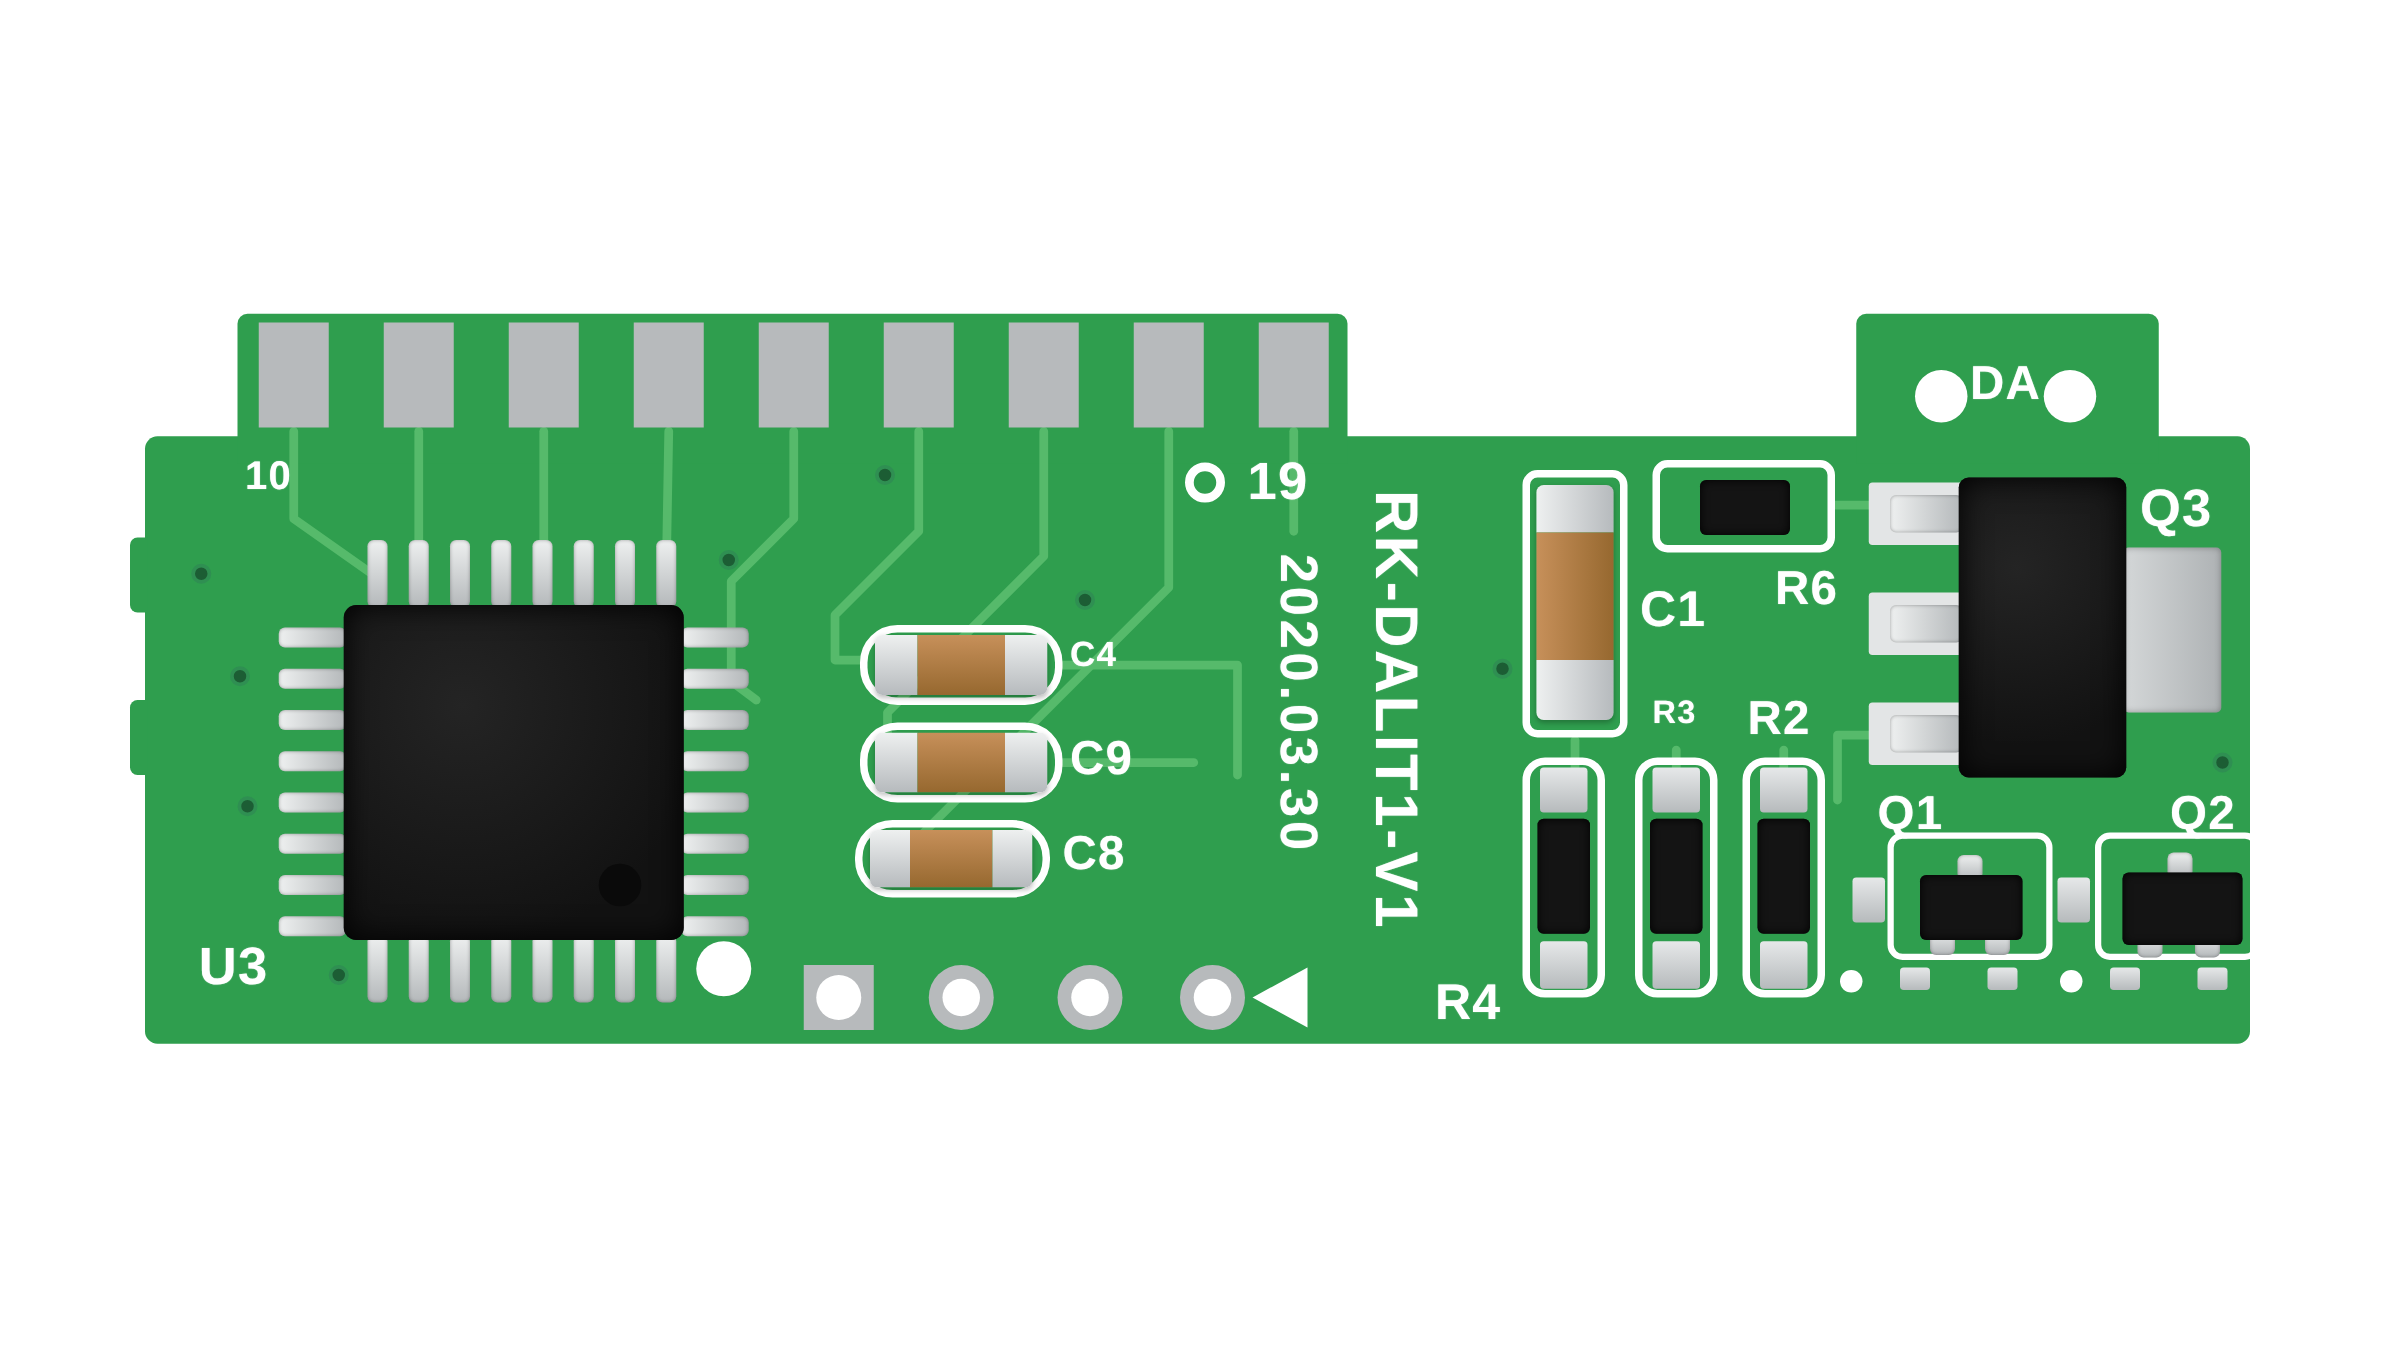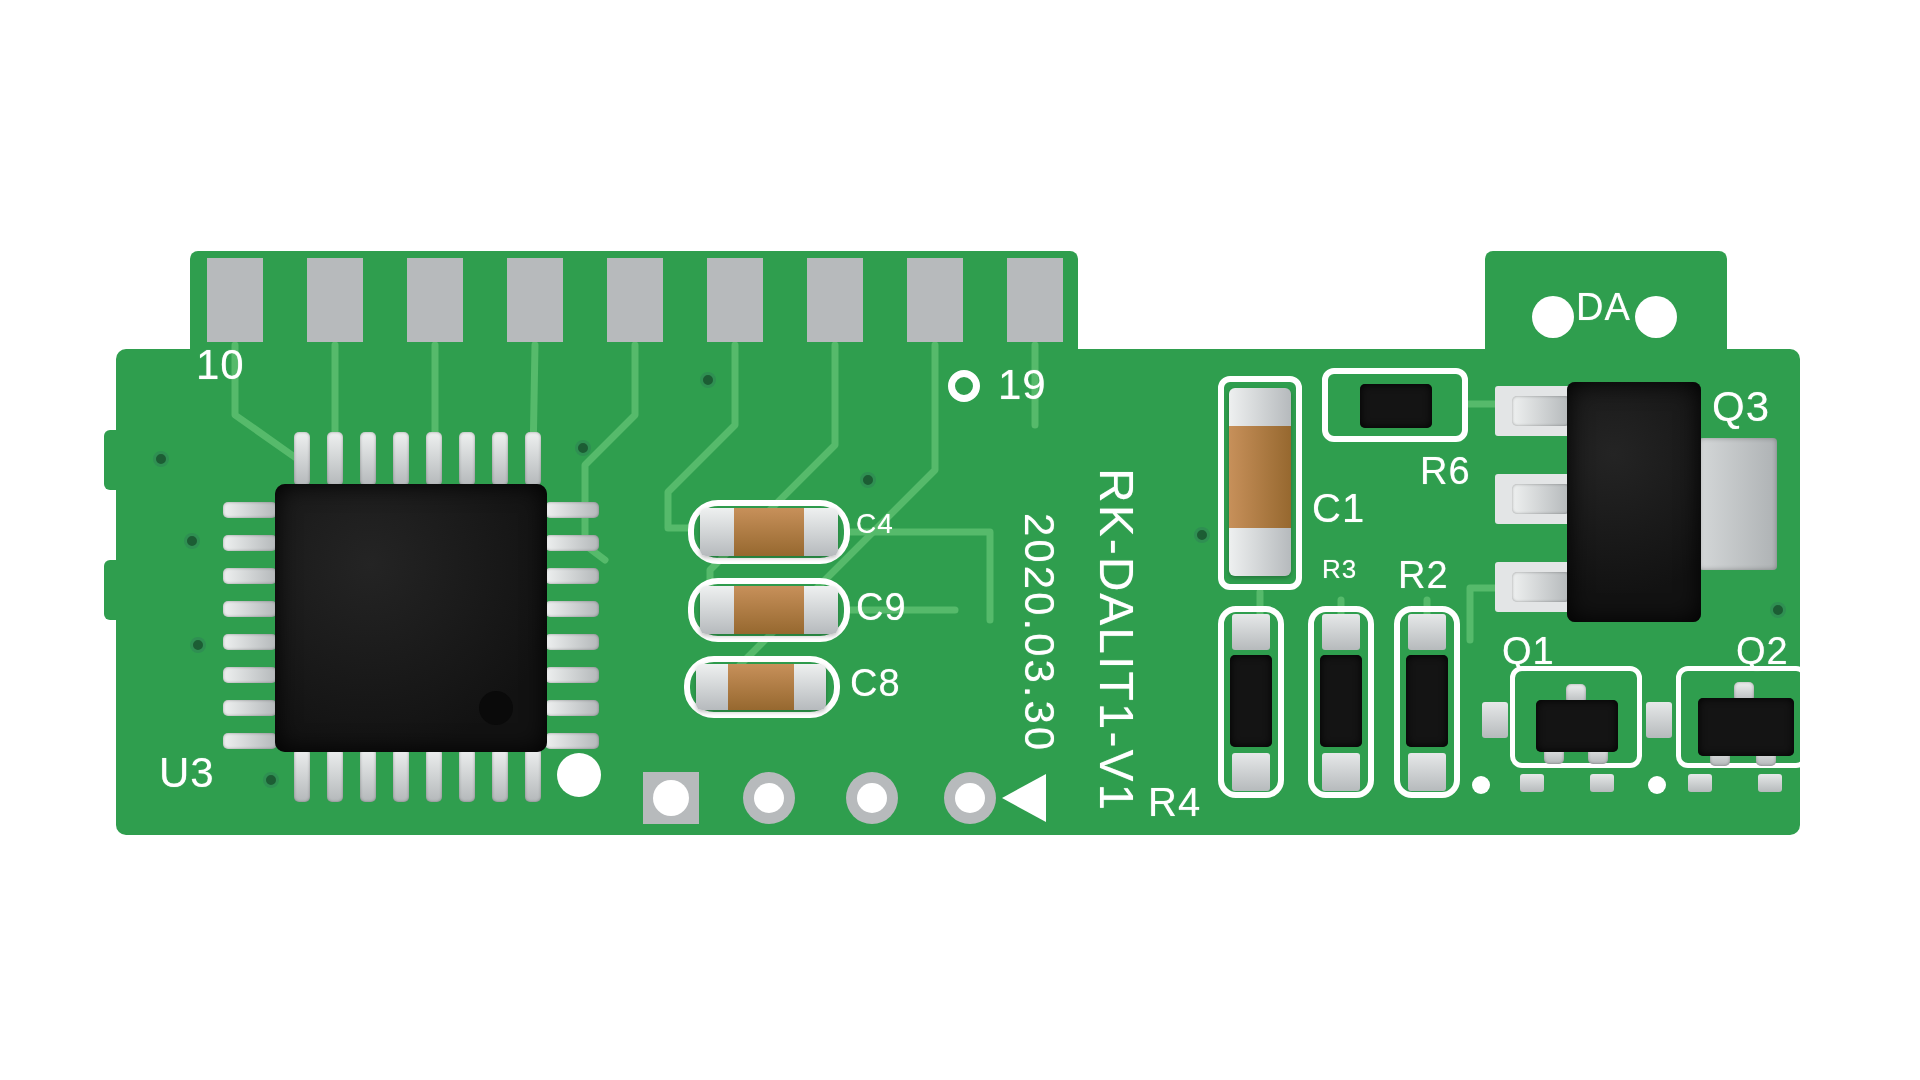--- a/index.html
+++ b/index.html
@@ -1,20 +1,20 @@
 <!DOCTYPE html>
 <html style="--background: #ffffff; --board-green: #2f9e4e; --trace-green: #56ba6b; --pad-gray: #b7babc; --silk-white: #ffffff; --component-black: #141414; --via-dark: #1c5d34;"><head>
 <meta charset="utf-8">
 <style>
   html,body{margin:0;padding:0;background:#fff;}
   .stage{position:relative;width:1920px;height:1080px;background:var(--background,#ffffff);overflow:hidden;
          font-family:"Liberation Sans",sans-serif;}
   .board-rect{position:absolute;background:var(--board-green,#2f9e4e);}
-  .silk{position:absolute;color:var(--silk-white,#ffffff);font-weight:normal;line-height:1;letter-spacing:1px;
-        text-shadow:0 0 1px rgba(255,255,255,.6);text-align:right;}
+  .silk{position:absolute;color:var(--silk-white,#ffffff);font-weight:bold;line-height:1;letter-spacing:1px;
+        text-shadow:0 0 1px rgba(255,255,255,.6);}
   .vtext{writing-mode:vertical-rl;}
   .pad{position:absolute;background:var(--pad-gray,#b7babc);}
   .pad-sm{position:absolute;background:linear-gradient(180deg,#e6e8e9,#b6babc);border-radius:3px;}
   .pin{position:absolute;background:linear-gradient(180deg,#eef0f0,#b4b8ba);border-radius:5px;
        box-shadow:inset 0 0 3px rgba(0,0,0,.35);}
   .pin.h{background:linear-gradient(90deg,#eef0f0,#b4b8ba);}
   .chip{position:absolute;background:radial-gradient(circle at 35% 30%,#242424,#121212 75%);
         border-radius:10px;box-shadow:inset 0 0 24px #000;}
   .chip-dot{position:absolute;border-radius:50%;background:#0a0a0a;}
   .outline{position:absolute;border:6px solid var(--silk-white,#fff);border-radius:30px;box-sizing:border-box;}
@@ -137,34 +137,34 @@
   <div class="silk" style="left:856px;top:588px;font-size:38px;">C9</div>
 
   <div class="outline" style="left:684px;top:656px;width:156px;height:62px;"></div>
   <div class="cap-body" style="left:696px;top:664px;width:130px;height:46px;">
     <div class="cap-end" style="width:32px;"></div>
       <div class="cap-mid" style="flex:1;"></div>
       <div class="cap-end" style="width:32px;"></div>
   </div>
   <div class="silk" style="left:850px;top:664px;font-size:38px;">C8</div>
 
-  <div class="silk" style="left:196px;top:344px;font-size:42px;">10</div>
+  <div class="silk" style="left:196px;top:364px;font-size:32px;">10</div>
   <div class="silk" style="left:998px;top:364px;font-size:42px;">19</div>
   <div class="silk-ring" style="left:948px;top:370px;width:32px;height:32px;"></div>
   <div class="silk" style="left:159px;top:752px;font-size:42px;">U3</div>
   <div class="silk vtext" style="left:1018px;top:443px;height:310px;font-size:42px;letter-spacing:3px;">2020.03.30</div>
   <div class="silk vtext" style="left:1092px;top:392px;height:420px;font-size:48px;letter-spacing:2px;">RK-DALIT1-V1</div>
 
   <div class="outline sq" style="left:1218px;top:376px;width:84px;height:214px;"></div>
   <div class="cap-body v" style="left:1229px;top:388px;width:62px;height:188px;">
     <div class="cap-end" style="height:38px;"></div>
       <div class="cap-mid" style="flex:1;"></div>
       <div class="cap-end" style="height:48px;"></div>
   </div>
-  <div class="silk" style="left:1312px;top:468px;font-size:40px;margin-top:20px;">C1</div>
+  <div class="silk" style="left:1312px;top:468px;font-size:40px;">C1</div>
 
   <div class="outline sq" style="left:1322px;top:368px;width:146px;height:74px;"></div>
   <div class="black-rect" style="left:1360px;top:384px;width:72px;height:44px;"></div>
   <div class="silk" style="left:1420px;top:452px;font-size:38px;">R6</div>
 
   <div class="silk" style="left:1322px;top:556px;font-size:26px;">R3</div>
   <div class="silk" style="left:1398px;top:556px;font-size:38px;">R2</div>
 
   <div class="outline sq" style="left:1218px;top:606px;width:66px;height:192px;border-radius:18px;"></div>
   <div class="outline sq" style="left:1308px;top:606px;width:66px;height:192px;border-radius:18px;"></div>

